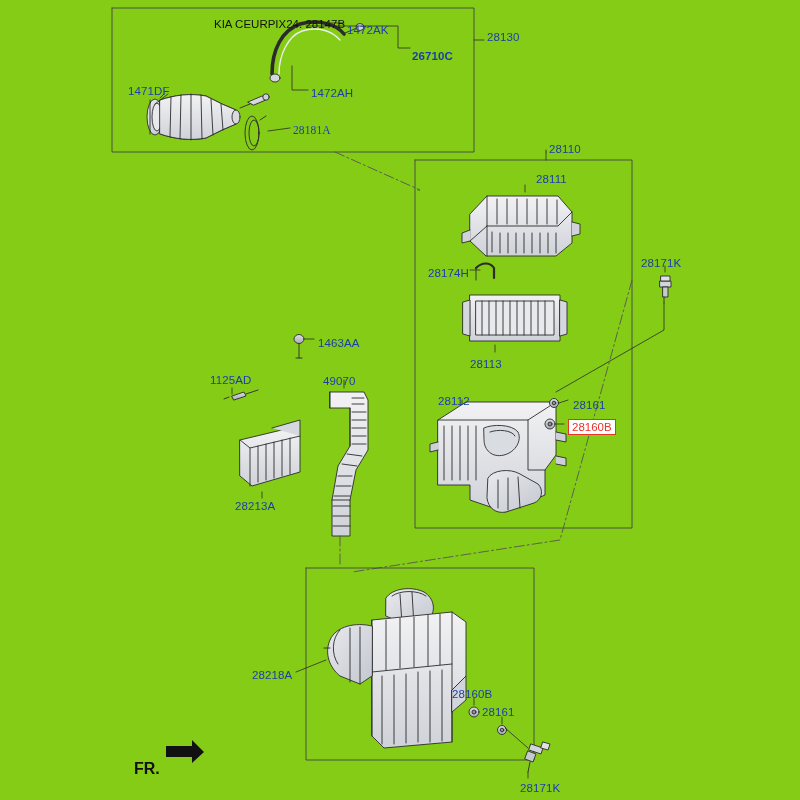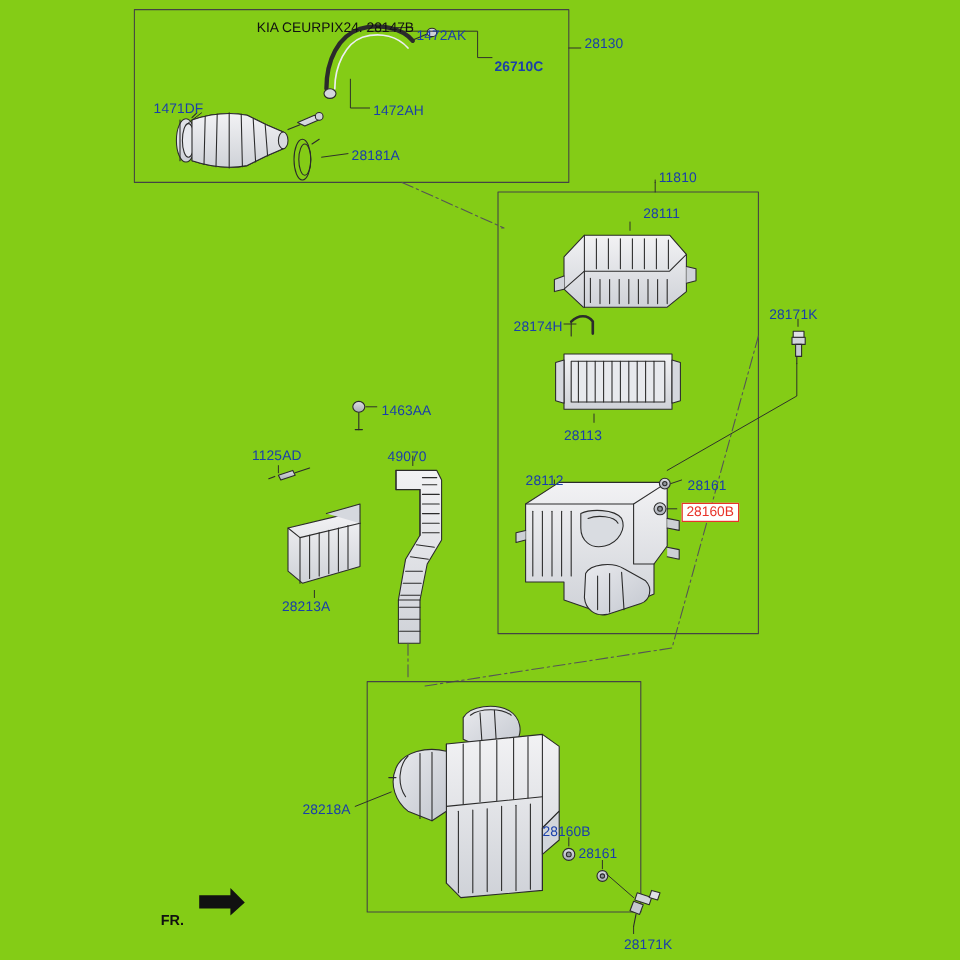--- a/index.html
+++ b/index.html
@@ -36,21 +36,21 @@
     font-size: 11.5px;
     font-family: "Liberation Sans", sans-serif;
     white-space: nowrap;
     border: 1.2px solid #e8332a;
     padding: 1px 3px 1px 3px;
     background: #ffffff;
   }
   .fr-label {
     position: absolute;
     color: #111111;
-    font-size: 12px;
+    font-size: 16px;
     font-weight: bold;
     font-family: "Liberation Sans", sans-serif;
   }
   svg.layer {
     position: absolute;
     left: 0;
     top: 0;
     width: 800px;
     height: 800px;
   }
@@ -391,22 +391,22 @@
     </g>
   </svg>
 
   <div class="lbl-dark" style="left:214px; top:18px;">KIA CEURPIX24. 28147B</div>
 
   <div class="lbl" style="left:487px; top:31px;text-align:center;">28130</div>
   <div class="lbl" style="left:412px; top:50px;font-weight:bold;">26710C</div>
   <div class="lbl" style="left:347px; top:24px;text-align:right;">1472AK</div>
   <div class="lbl" style="left:311px; top:87px;">1472AH</div>
   <div class="lbl" style="left:128px; top:85px;">1471DF</div>
-  <div class="lbl" style="left:293px; top:124px;">28181A</div>
-  <div class="lbl" style="left:549px; top:143px;">11810</div>
+  <div class="lbl" style="left:293px; top:124px;font-family:Liberation Serif, serif;">28181A</div>
+  <div class="lbl" style="left:549px; top:143px;">28110</div>
   <div class="lbl" style="left:536px; top:173px;text-align:center;">28111</div>
   <div class="lbl" style="left:428px; top:267px;">28174H</div>
   <div class="lbl" style="left:641px; top:257px;">28171K</div>
   <div class="lbl" style="left:470px; top:358px;">28113</div>
   <div class="lbl" style="left:438px; top:395px;">28112</div>
   <div class="lbl" style="left:573px; top:399px;">28161</div>
   <div class="lbl-hl" style="left:568px; top:419px;">28160B</div>
   <div class="lbl" style="left:318px; top:337px;">1463AA</div>
   <div class="lbl" style="left:210px; top:374px;">1125AD</div>
   <div class="lbl" style="left:323px; top:375px;">49070</div>

